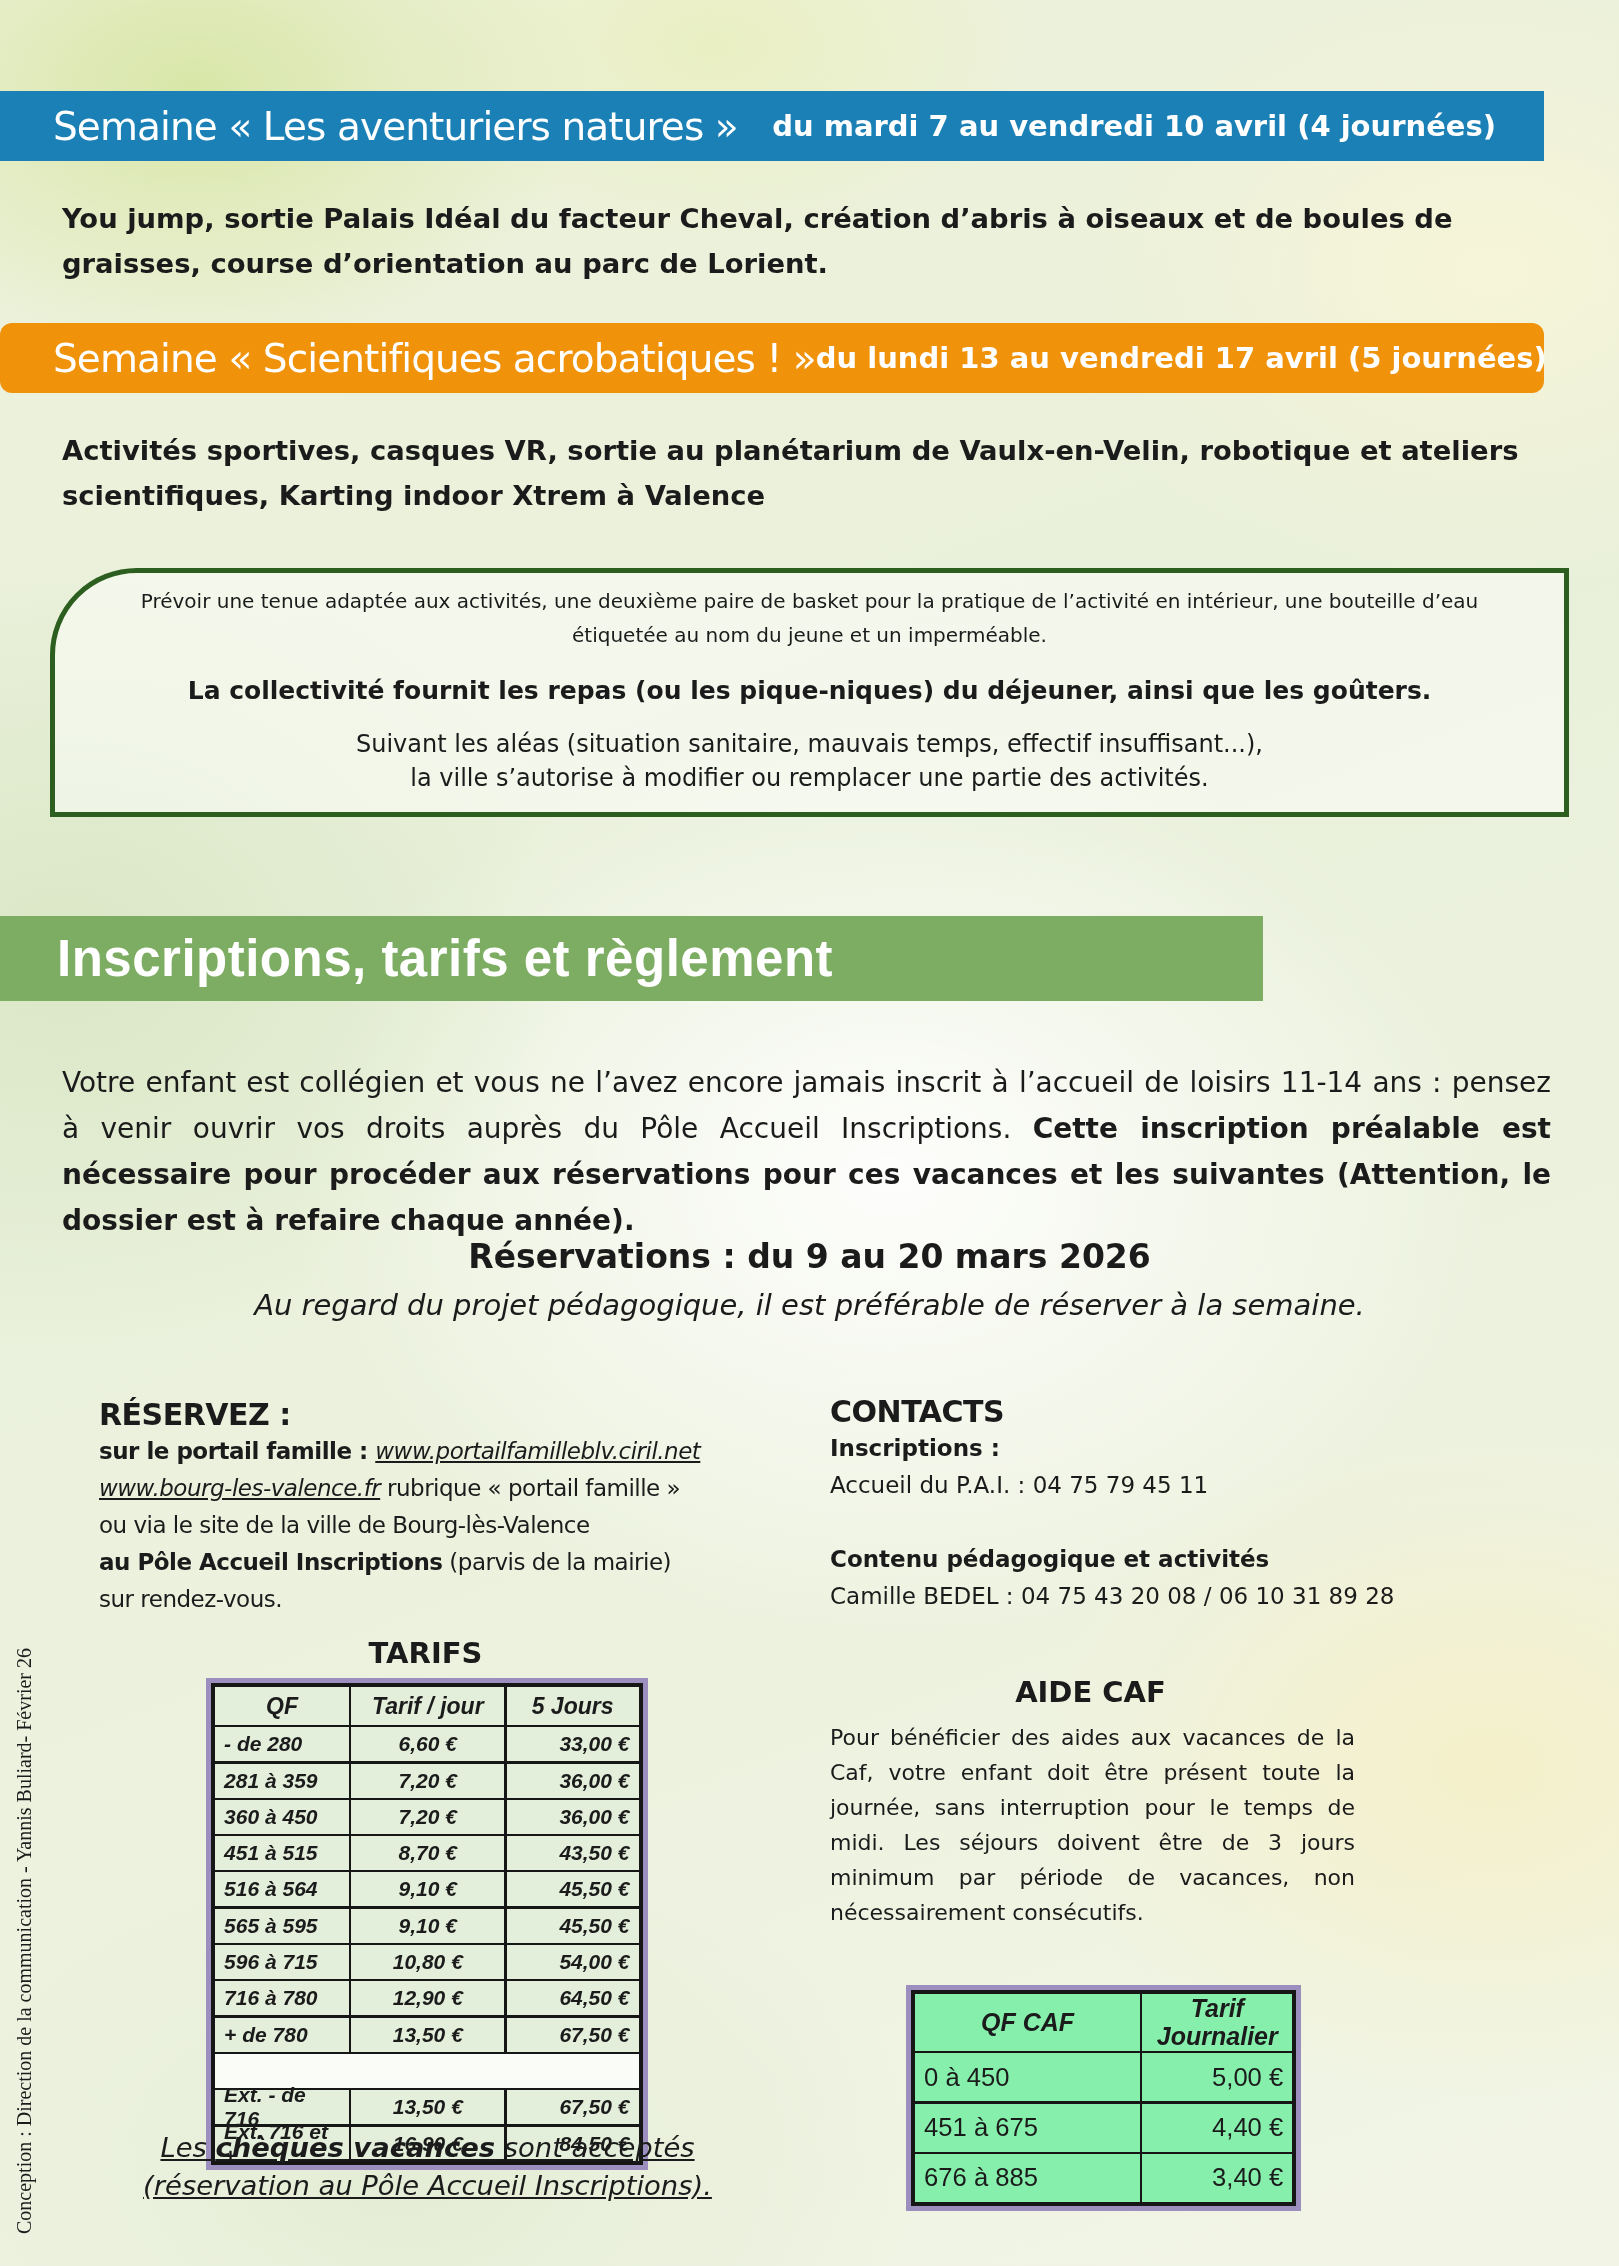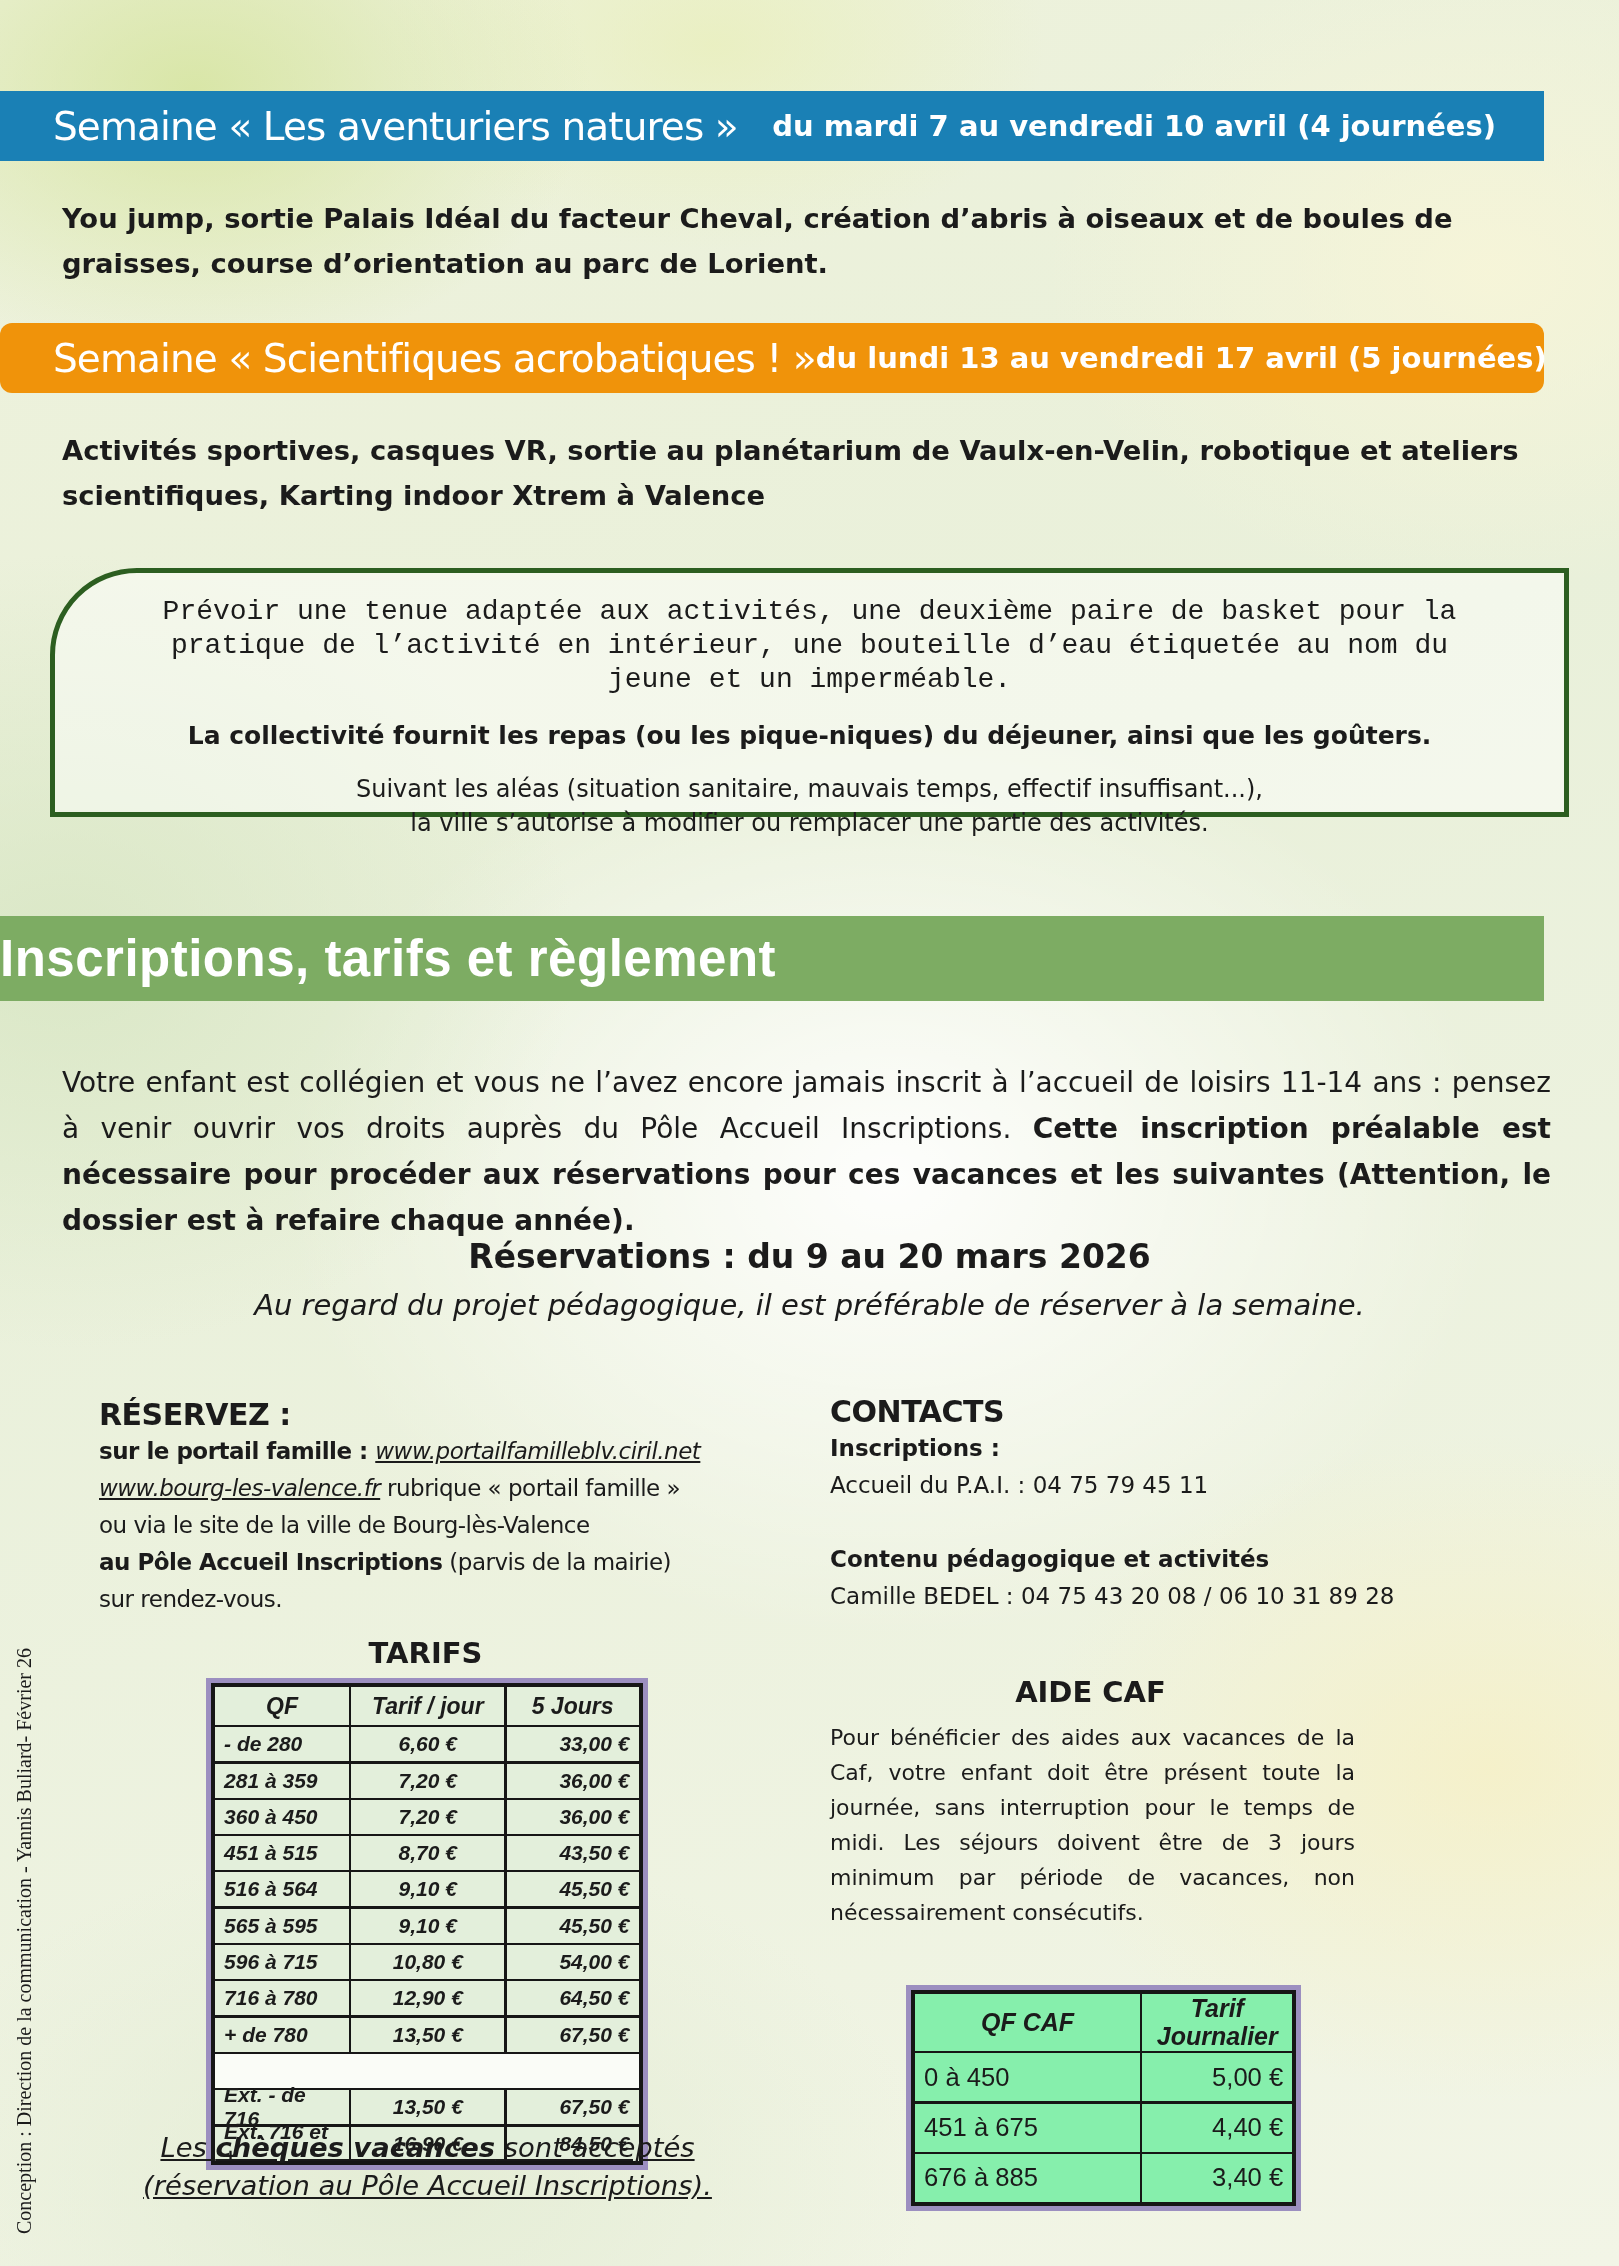--- a/index.html
+++ b/index.html
@@ -22,26 +22,26 @@
     padding:0 48px 0 53px;color:#fff;
   }
   .banner-title{font-size:39px;font-weight:400;letter-spacing:-0.9px;white-space:nowrap;}
   .banner-dates{font-size:29px;font-weight:700;white-space:nowrap;}
   .desc{position:absolute;left:62px;width:1488px;font-size:27.4px;font-weight:700;line-height:45px;}
   .notice{
     position:absolute;left:50px;top:568px;width:1519px;height:249px;box-sizing:border-box;
     border:5.5px solid #2c5e20;border-top-left-radius:87px;
     background:rgba(251,253,249,.55);text-align:center;
   }
-  .notice-p1{margin:22px auto 0;width:1371px;font-size:28px;line-height:34px;font-family:Liberation Mono, monospace;}
+  .notice-p1{margin:11px auto 0;width:1371px;font-size:20px;line-height:34px;}
   .notice-p2{margin:24px auto 0;width:1425px;font-size:25px;font-weight:700;}
   .notice-p3{margin:22px auto 12px;width:1188px;font-size:24px;line-height:34px;}
   .section-bar{
-    position:absolute;left:0;top:916px;width:1544px;height:85px;box-sizing:border-box;
-    display:flex;align-items:center;color:#fff;
+    position:absolute;left:0;top:916px;width:1263px;height:85px;box-sizing:border-box;
+    display:flex;align-items:center;padding-left:57px;color:#fff;
     font-family:"Liberation Sans",sans-serif;font-weight:700;font-size:51px;letter-spacing:0.5px;
   }
   .intro{position:absolute;left:62px;top:1060px;width:1489px;font-size:28px;line-height:46px;text-align:justify;}
   .intro .b{font-weight:700;}
   .resa-head{position:absolute;left:0;top:1237px;width:1619px;text-align:center;font-size:33px;font-weight:700;}
   .resa-note{position:absolute;left:0;top:1288px;width:1619px;text-align:center;font-style:italic;font-size:29px;}
   .col-block{position:absolute;font-size:23px;line-height:37px;}
   .rz{left:99px;top:1396px;width:731px;}
   .ct{left:830px;top:1393px;width:768px;}
   .col-head{font-size:30px;font-weight:700;letter-spacing:-0.5px;}

